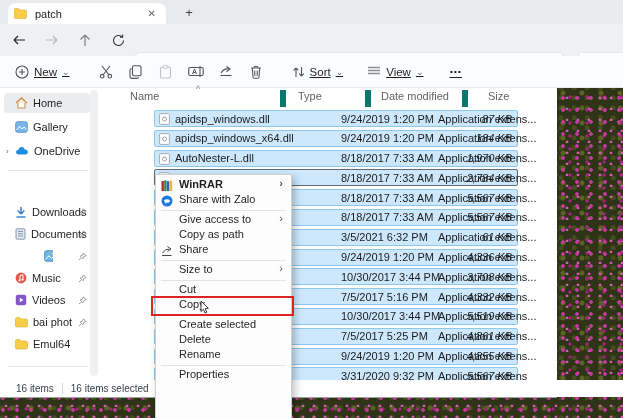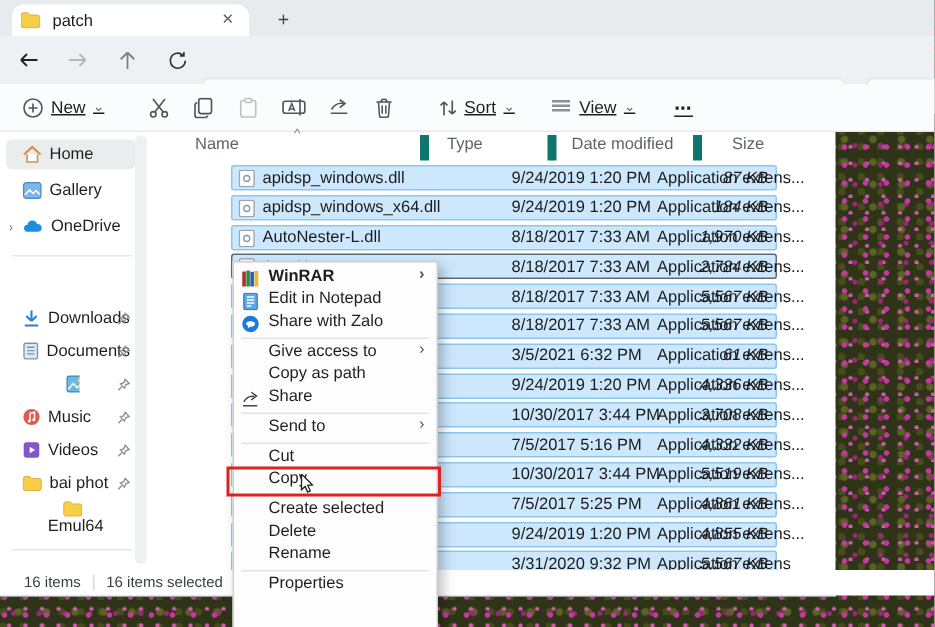--- a/index.html
+++ b/index.html
@@ -285,21 +285,21 @@
     <div class="sitem" style="top:224px;">
       <span class="nochv"></span>
       <svg width="13" height="11">
           <path d="M0.5 2 q0-1.4 1.4-1.4 h3 l1.4 1.4 h4.8 q1.4 0 1.4 1.4 v5.2 q0 1.4 -1.4 1.4 h-9.2 q-1.4 0 -1.4 -1.4 z" fill="#f7ce46" stroke="#d9a93a" stroke-width=".6"></path>
         </svg>
       <span class="lbl">bai phot</span>
       <svg class="pin" style="right:3px;" viewBox="0 0 10 10">
           <path d="M6 1 L9 4 L6.5 5 L5.5 7.5 L2.5 4.5 L5 3.5 Z M3.5 6.5 L1 9" stroke="#8a8f94" stroke-width="1" fill="none"></path>
         </svg>
     </div>
-    <div class="sitem" style="top:246px;flex-direction:column;">
+    <div class="sitem" style="top:246px;">
       <span class="nochv"></span>
       <svg width="13" height="11">
           <path d="M0.5 2 q0-1.4 1.4-1.4 h3 l1.4 1.4 h4.8 q1.4 0 1.4 1.4 v5.2 q0 1.4 -1.4 1.4 h-9.2 q-1.4 0 -1.4 -1.4 z" fill="#f7ce46" stroke="#d9a93a" stroke-width=".6"></path>
         </svg>
       <span class="lbl">Emul64</span>
     </div>
     <div class="sidesep" style="top:278px;"></div>
   </div>
 
   <div class="listhead">
@@ -468,27 +468,20 @@
         <rect x="0.5" y="1" width="2.4" height="10" fill="#b03030"></rect>
         <rect x="3.2" y="0.4" width="2.4" height="10.6" fill="#2e8b45"></rect>
         <rect x="5.9" y="1.2" width="2.4" height="9.8" fill="#2f5fbe"></rect>
         <rect x="8.6" y="0.6" width="2.6" height="10.4" fill="#e8b93c"></rect>
       </svg>
     <span>WinRAR</span>
     <span class="sub">›</span>
   </div>
   <div class="mitem">
     <svg class="micon" viewBox="0 0 12 12">
-        <rect x="1.5" y="0.5" width="9" height="11" rx="1" fill="#5aa7e8" stroke="#2f6fae" stroke-width="0.7"></rect>
-        <path d="M3.5 3 h5 M3.5 5 h5 M3.5 7 h5 M3.5 9 h3" stroke="#fff" stroke-width="0.9"></path>
-      </svg>
-    <span>Edit in Notepad</span>
-  </div>
-  <div class="mitem">
-    <svg class="micon" viewBox="0 0 12 12">
         <circle cx="6" cy="6" r="5.5" fill="#1a78e0"></circle>
         <path d="M3 6.2 q0-2 3-2 q3 0 3 1.8 q0 1.8-3 1.8 l-2 1 l.6-1.3" fill="#fff"></path>
       </svg>
     <span>Share with Zalo</span>
   </div>
   <div class="msep"></div>
   <div class="mitem">
     <span>Give access to</span>
     <span class="sub">›</span>
   </div>
@@ -498,21 +491,21 @@
   <div class="mitem">
     <svg class="micon" viewBox="0 0 12 12">
         <path d="M1.5 8 q2.5-4.5 7-3.8" fill="none" stroke="#444" stroke-width="1"></path>
         <path d="M6.5 1.5 L10 4 L6.5 6.6" fill="none" stroke="#444" stroke-width="1"></path>
         <path d="M1 10.5 h9.5" stroke="#444" stroke-width="1"></path>
       </svg>
     <span>Share</span>
   </div>
   <div class="msep"></div>
   <div class="mitem">
-    <span>Send to</span>
+    <span>Size to</span>
     <span class="sub">›</span>
   </div>
   <div class="msep"></div>
   <div class="mitem">
     <span>Cut</span>
   </div>
   <div class="mitem">
     <span>Copy</span>
     <span class="redbox"></span>
     <svg class="cursor" width="9" height="13" viewBox="0 0 9 13">

